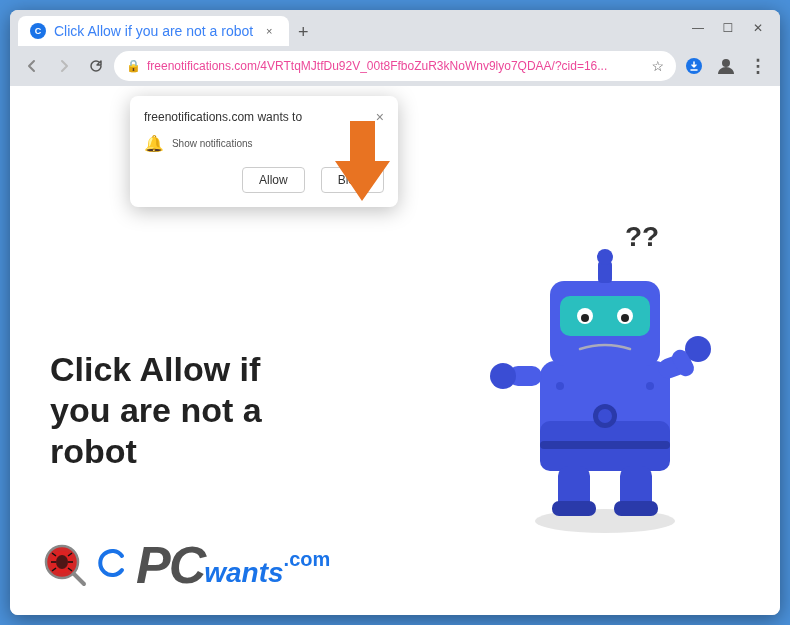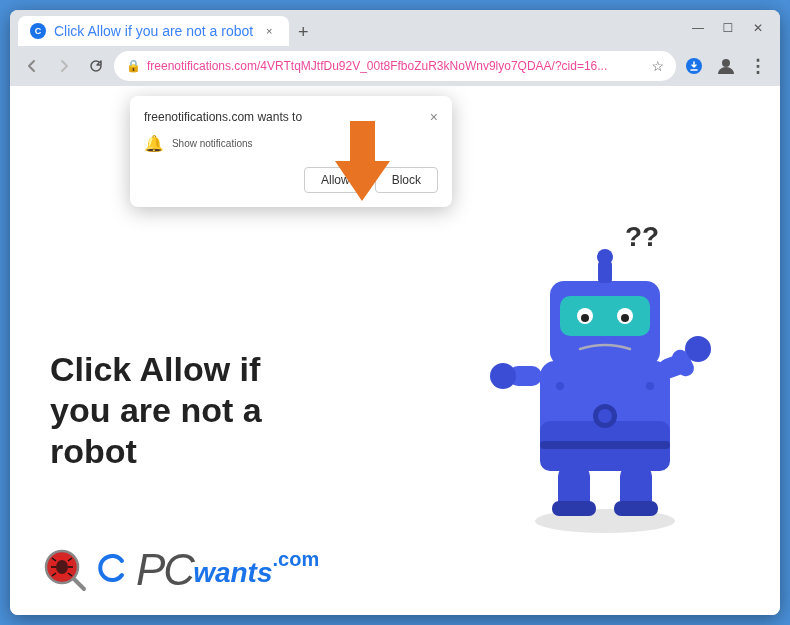--- a/index.html
+++ b/index.html
@@ -199,21 +199,21 @@
       background: #ffffff;
       position: relative;
       overflow: hidden;
     }
 
     
     .notification-popup {
       position: absolute;
       top: 10px;
       left: 120px;
-      width: 322px;
+      width: 268px;
       background: white;
       border-radius: 8px;
       box-shadow: 0 4px 20px rgba(0,0,0,0.25);
       padding: 14px 14px 14px 14px;
       z-index: 100;
     }
 
     .popup-header {
       display: flex;
       align-items: center;
@@ -246,21 +246,21 @@
     }
 
     .popup-notification-text {
       font-size: 10px;
       color: #555;
     }
 
     .popup-buttons {
       display: flex;
       justify-content: flex-end;
-      gap: 8px;
+      gap: 16px;
     }
 
     .btn-allow {
       padding: 5px 16px;
       border: 1px solid #ccc;
       border-radius: 4px;
       background: white;
       font-size: 12px;
       color: #333;
       cursor: pointer;
@@ -341,22 +341,22 @@
     }
 
     
     .pcrisk-logo {
       display: flex;
       align-items: center;
       gap: 0;
     }
 
     .pc-text {
-      font-size: 44px;
-      font-weight: 400;
+      font-size: 52px;
+      font-weight: 700;
       color: #333;
       opacity: 0.85;
       letter-spacing: -2px;
       font-style: italic;
     }
 
     .risk-text {
       font-size: 28px;
       font-weight: 700;
       color: #1a73e8;

